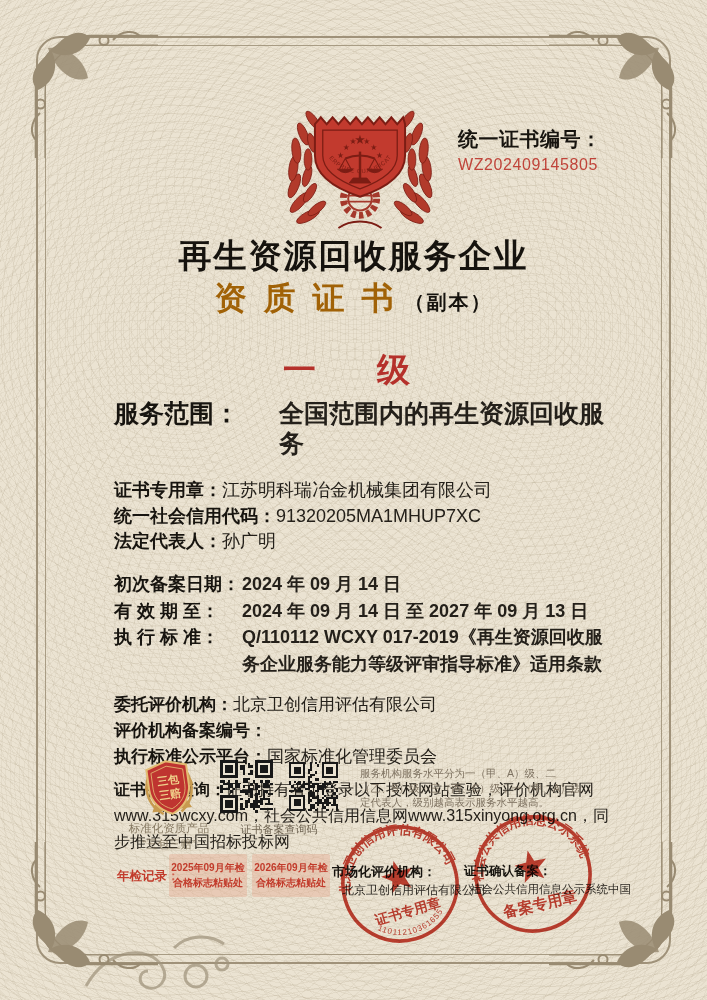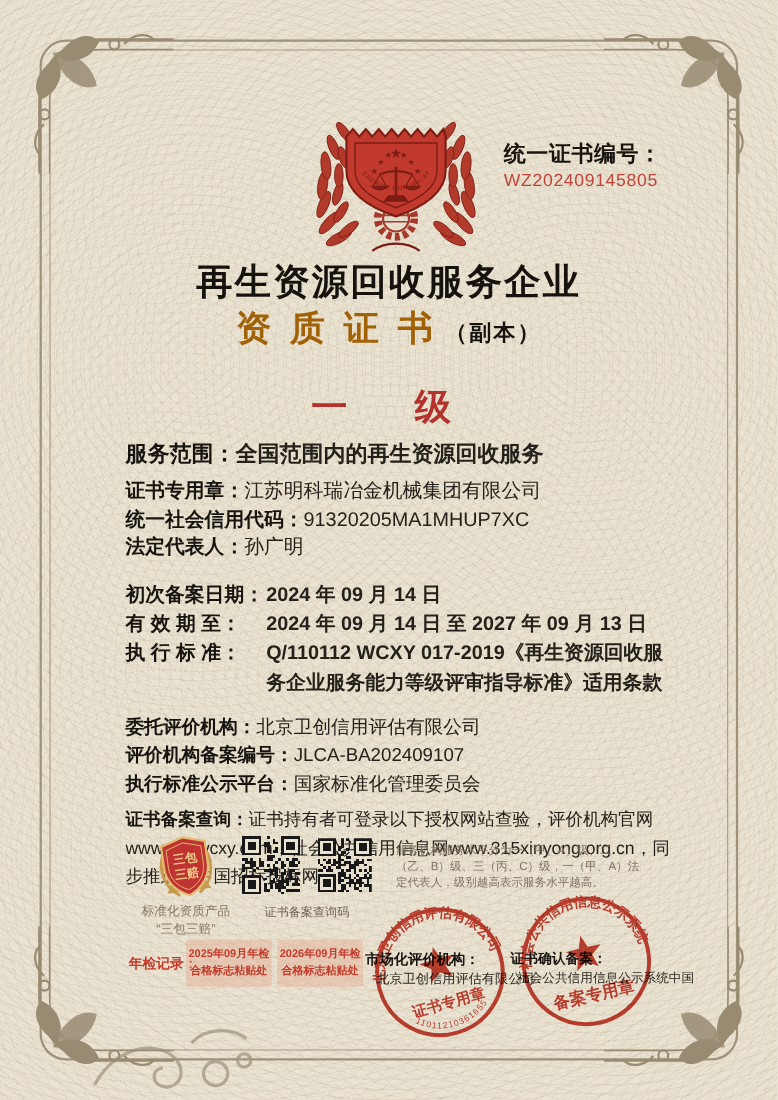--- a/index.html
+++ b/index.html
@@ -30,21 +30,21 @@
   .t-main-row{position:absolute;top:277px;left:0;right:0;text-align:center;z-index:3;white-space:nowrap;}
   .t-main{font-size:32px;font-weight:800;letter-spacing:17px;color:#a16207;}
   .t-copy{font-size:20px;font-weight:700;color:#16130e;letter-spacing:2px;margin-left:-6px;}
   .t-grade{position:absolute;top:348px;left:0;right:0;text-align:center;
     font-size:33px;font-weight:800;color:#b5312b;letter-spacing:14px;z-index:3;}
 
   .fields{position:absolute;left:114px;top:398px;width:504px;z-index:3;}
   .frow{display:flex;align-items:baseline;}
   .flbl{font-weight:800;flex:none;white-space:pre;color:#17140f;}
   .fval{flex:1;}
-  .r0{font-size:20px;line-height:30px;margin-bottom:6px;}
+  .r0{font-size:25px;line-height:30px;margin-bottom:20px;gap:40px;}
   .r0 .fval{font-weight:600;}
   .g1{font-size:18px;line-height:25.6px;}
   .g2{font-size:18px;line-height:26.8px;}
   .g2 .flbl{min-width:128px;}
   .g2 .fval{font-weight:600;}
   .r5{margin-top:16px;}
   .g3{font-size:17px;line-height:26px;}
   .r8{margin-top:14px;}
   .r11{display:block;margin-top:7px;font-size:16px;line-height:26px;}
   .r11 .inl-lbl{font-weight:800;color:#17140f;}
@@ -242,21 +242,20 @@
     <div class="frow g2">
         <span class="flbl">执 行 标 准：</span>
         <span class="fval">Q/110112 WCXY 017-2019《再生资源回收服务企业服务能力等级评审指导标准》适用条款</span>
       </div>
     <div class="frow g3 r8">
         <span class="flbl">委托评价机构：</span>
         <span class="fval">北京卫创信用评估有限公司</span>
       </div>
     <div class="frow g3">
         <span class="flbl">评价机构备案编号：</span>
-        <span class="fval">JLCA-BA202409107</span>
       </div>
     <div class="frow g3">
         <span class="flbl">执行标准公示平台：</span>
         <span class="fval">国家标准化管理委员会</span>
       </div>
     <div class="r11"><span class="inl-lbl">证书备案查询：</span><span>证书持有者可登录以下授权网站查验，评价机构官网www.315wcxy.com，社会公共信用信息网www.315xinyong.org.cn，同步推送至中国招标投标网</span></div>
   </div>
 
   <svg class="badge3b" viewBox="0 0 62 64">
     <g transform="rotate(-8 31 30)">

